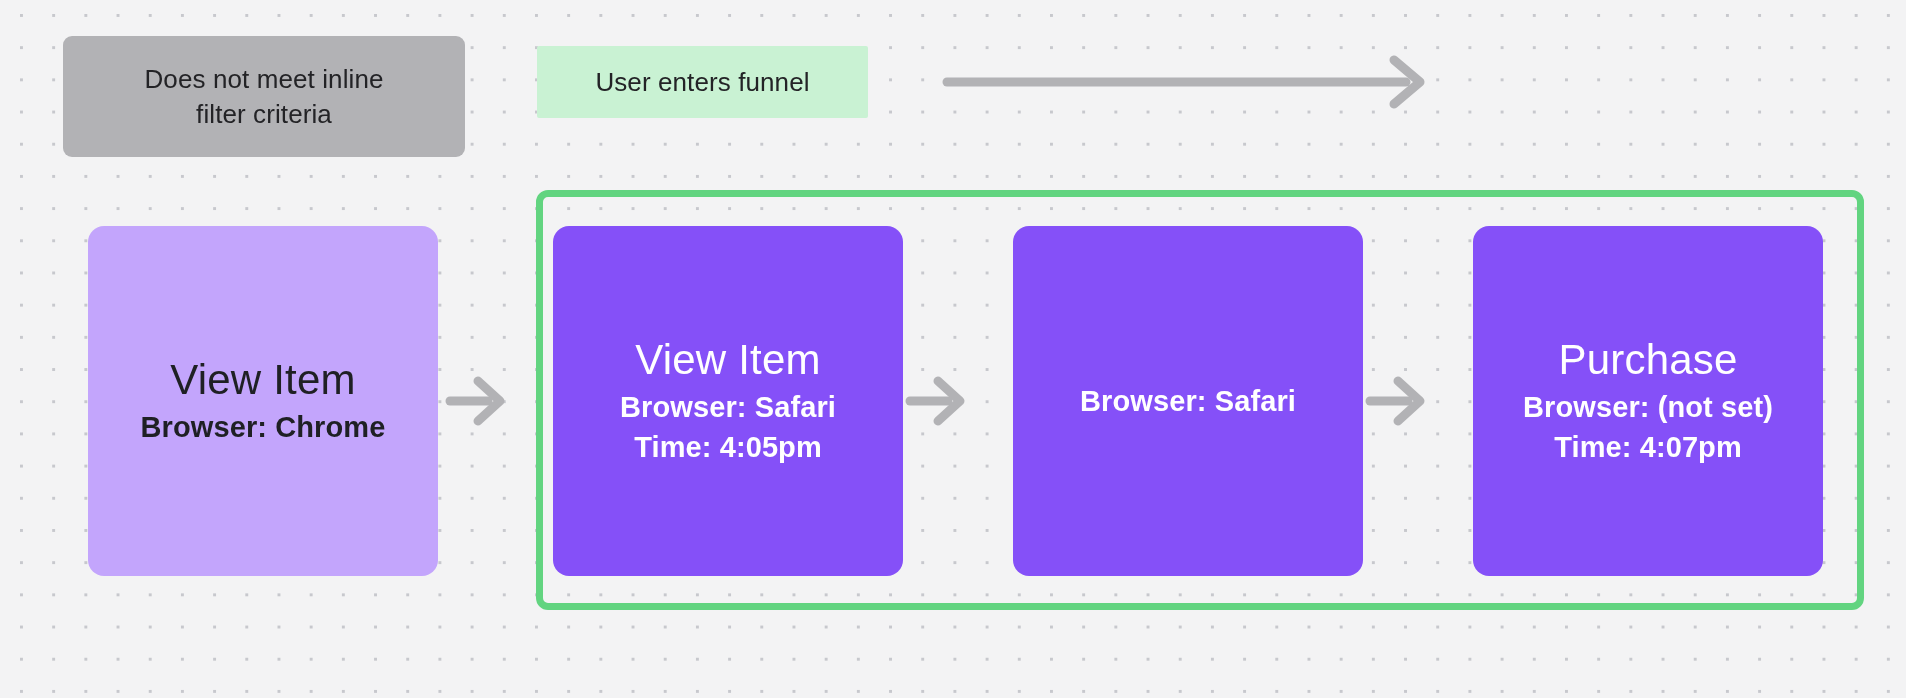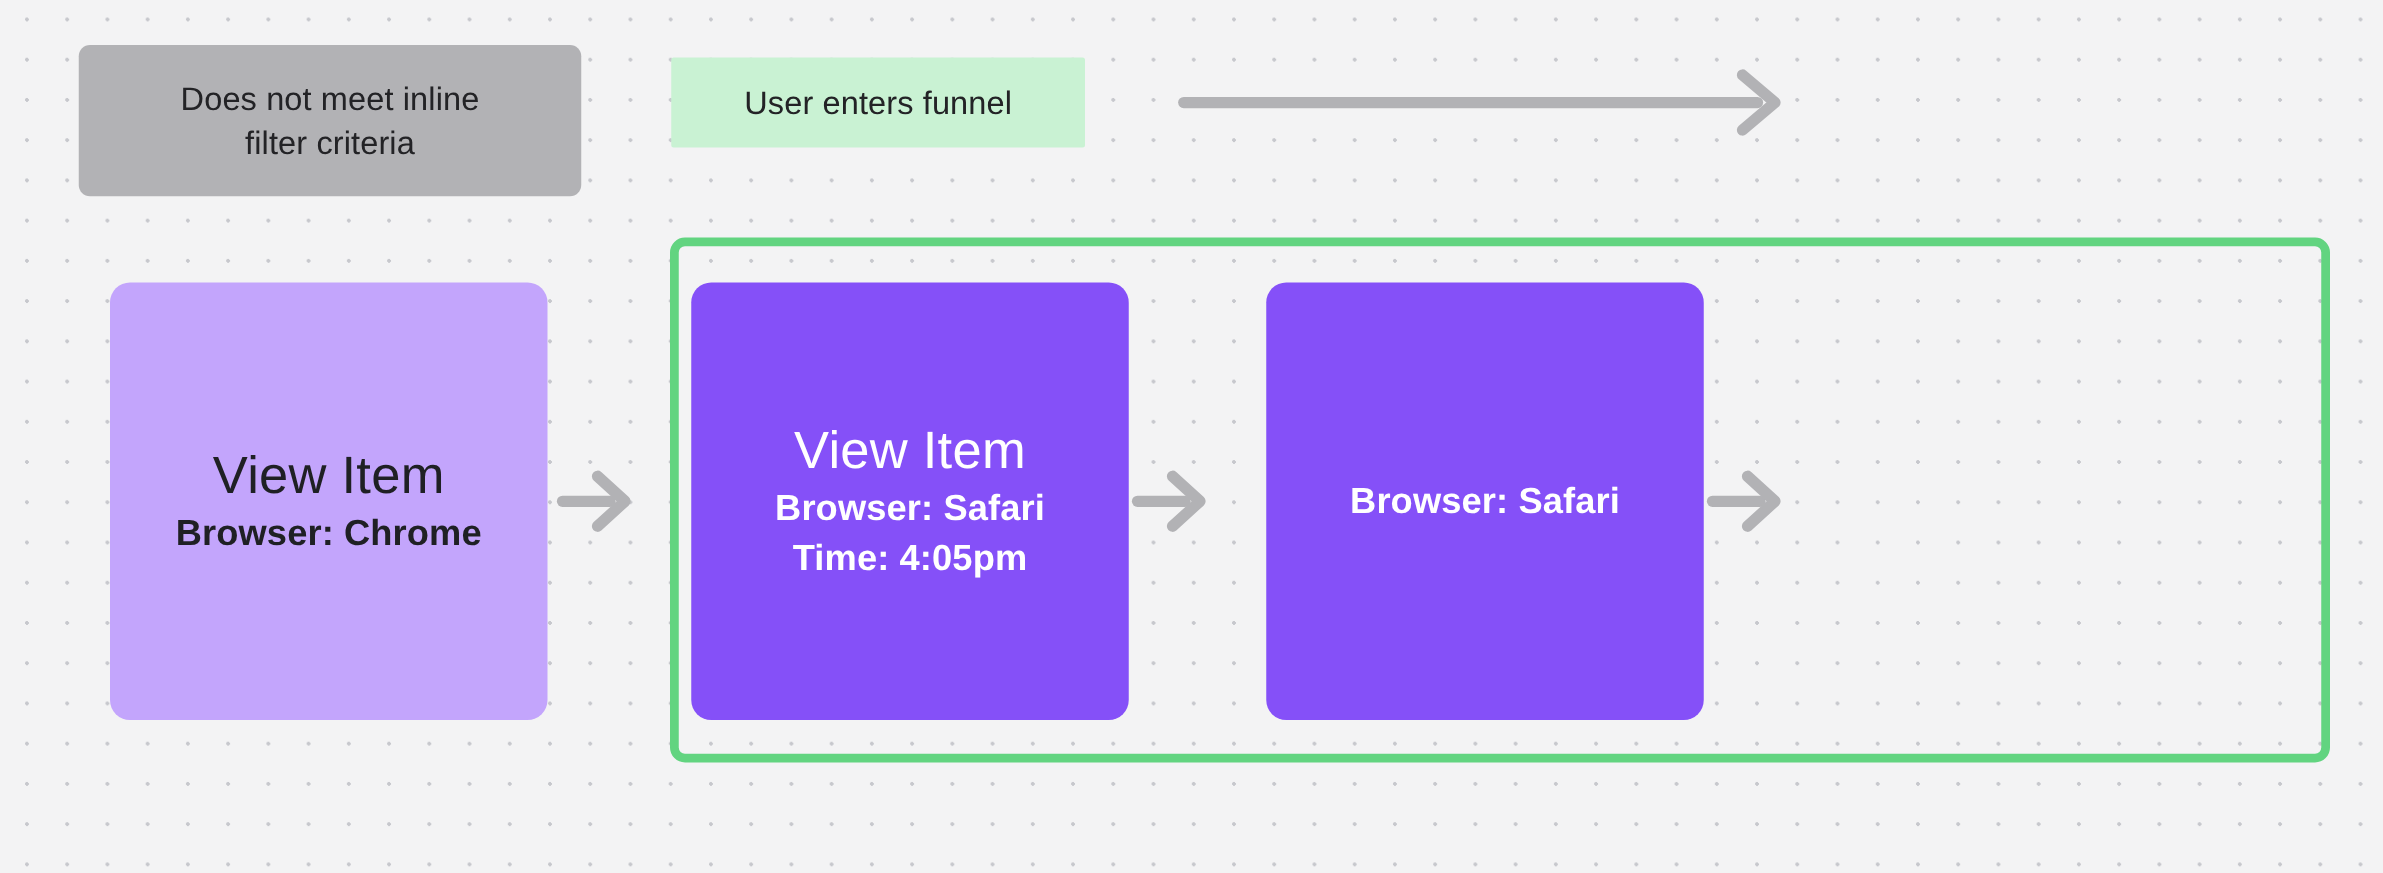--- a/index.html
+++ b/index.html
@@ -189,14 +189,19 @@
     <div class="meta">Browser: Safari</div>
   </div>
 
   <div class="arrow arrow-m3">
     <svg width="62" height="52" viewBox="0 0 62 52">
       <line x1="4" y1="26" x2="42" y2="26" stroke="#b2b2b5" stroke-width="9" stroke-linecap="round"></line>
       <polyline points="32,6 54,26 32,46" fill="none" stroke="#b2b2b5" stroke-width="9" stroke-linecap="round" stroke-linejoin="round"></polyline>
     </svg>
   </div>
 
+  <div class="event-card included card-pos-3">
+    <div class="title">Purchase</div>
+    <div class="meta">Browser: (not set)</div>
+    <div class="meta">Time: 4:07pm</div>
+  </div>
 
 </div>
 
 </body></html>

